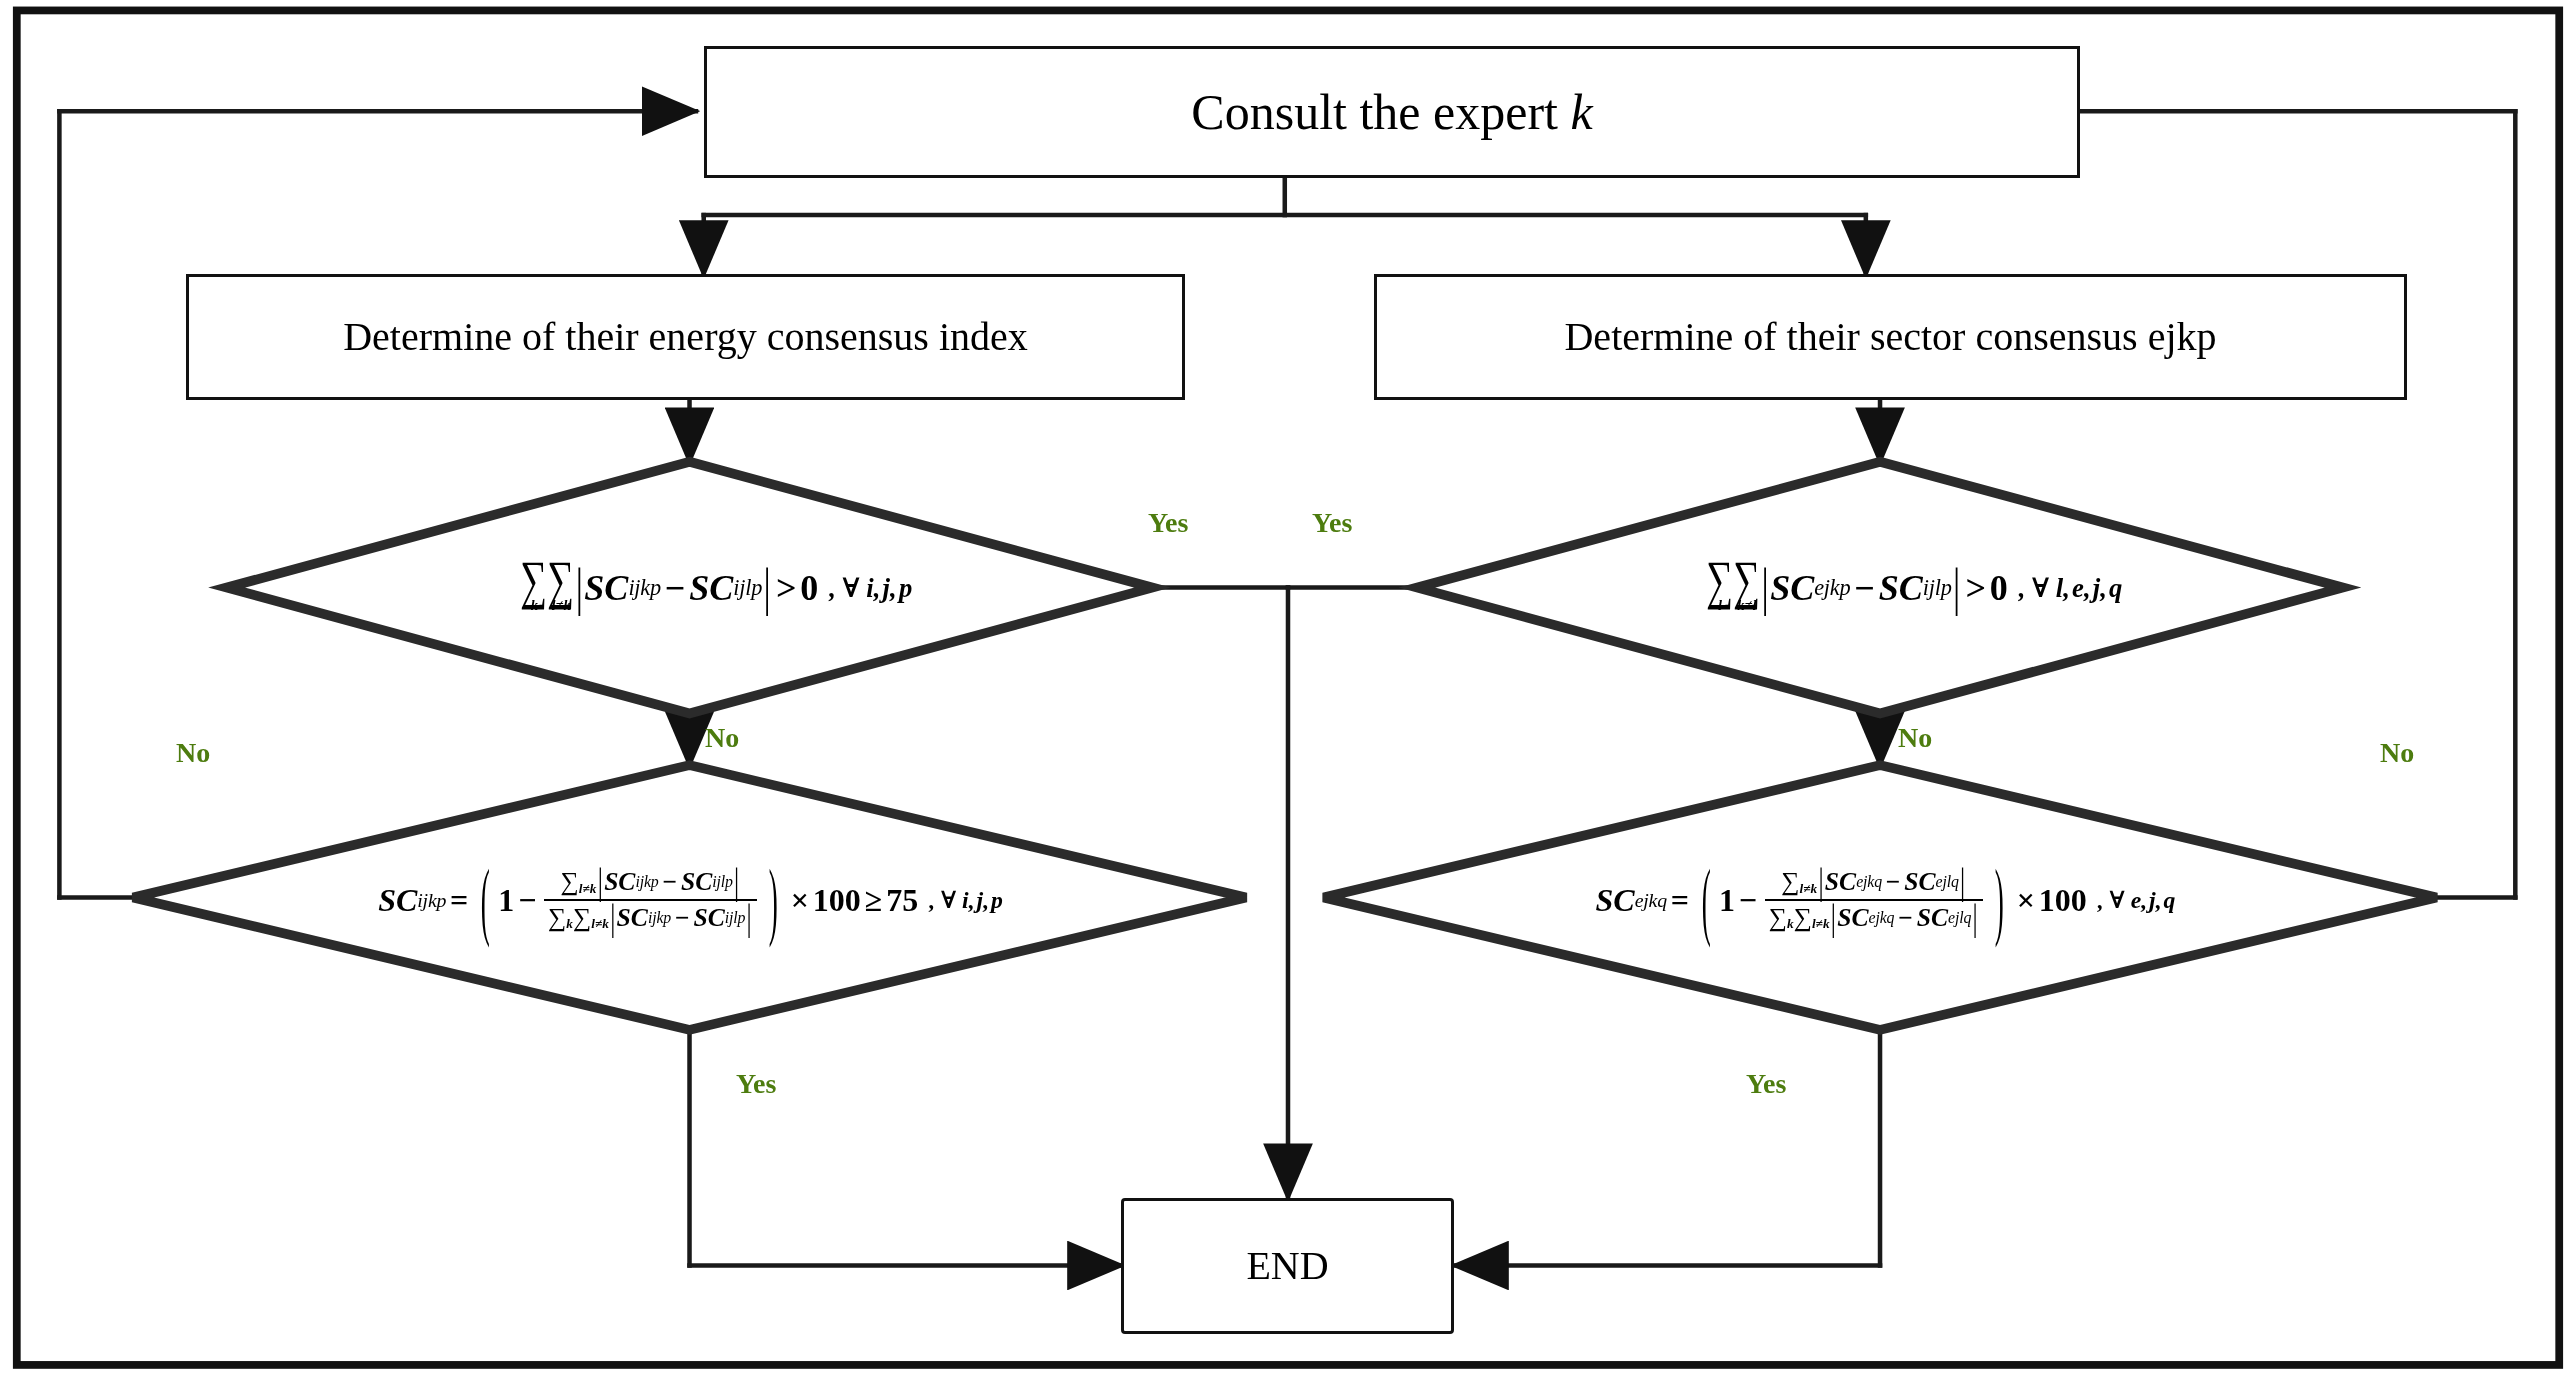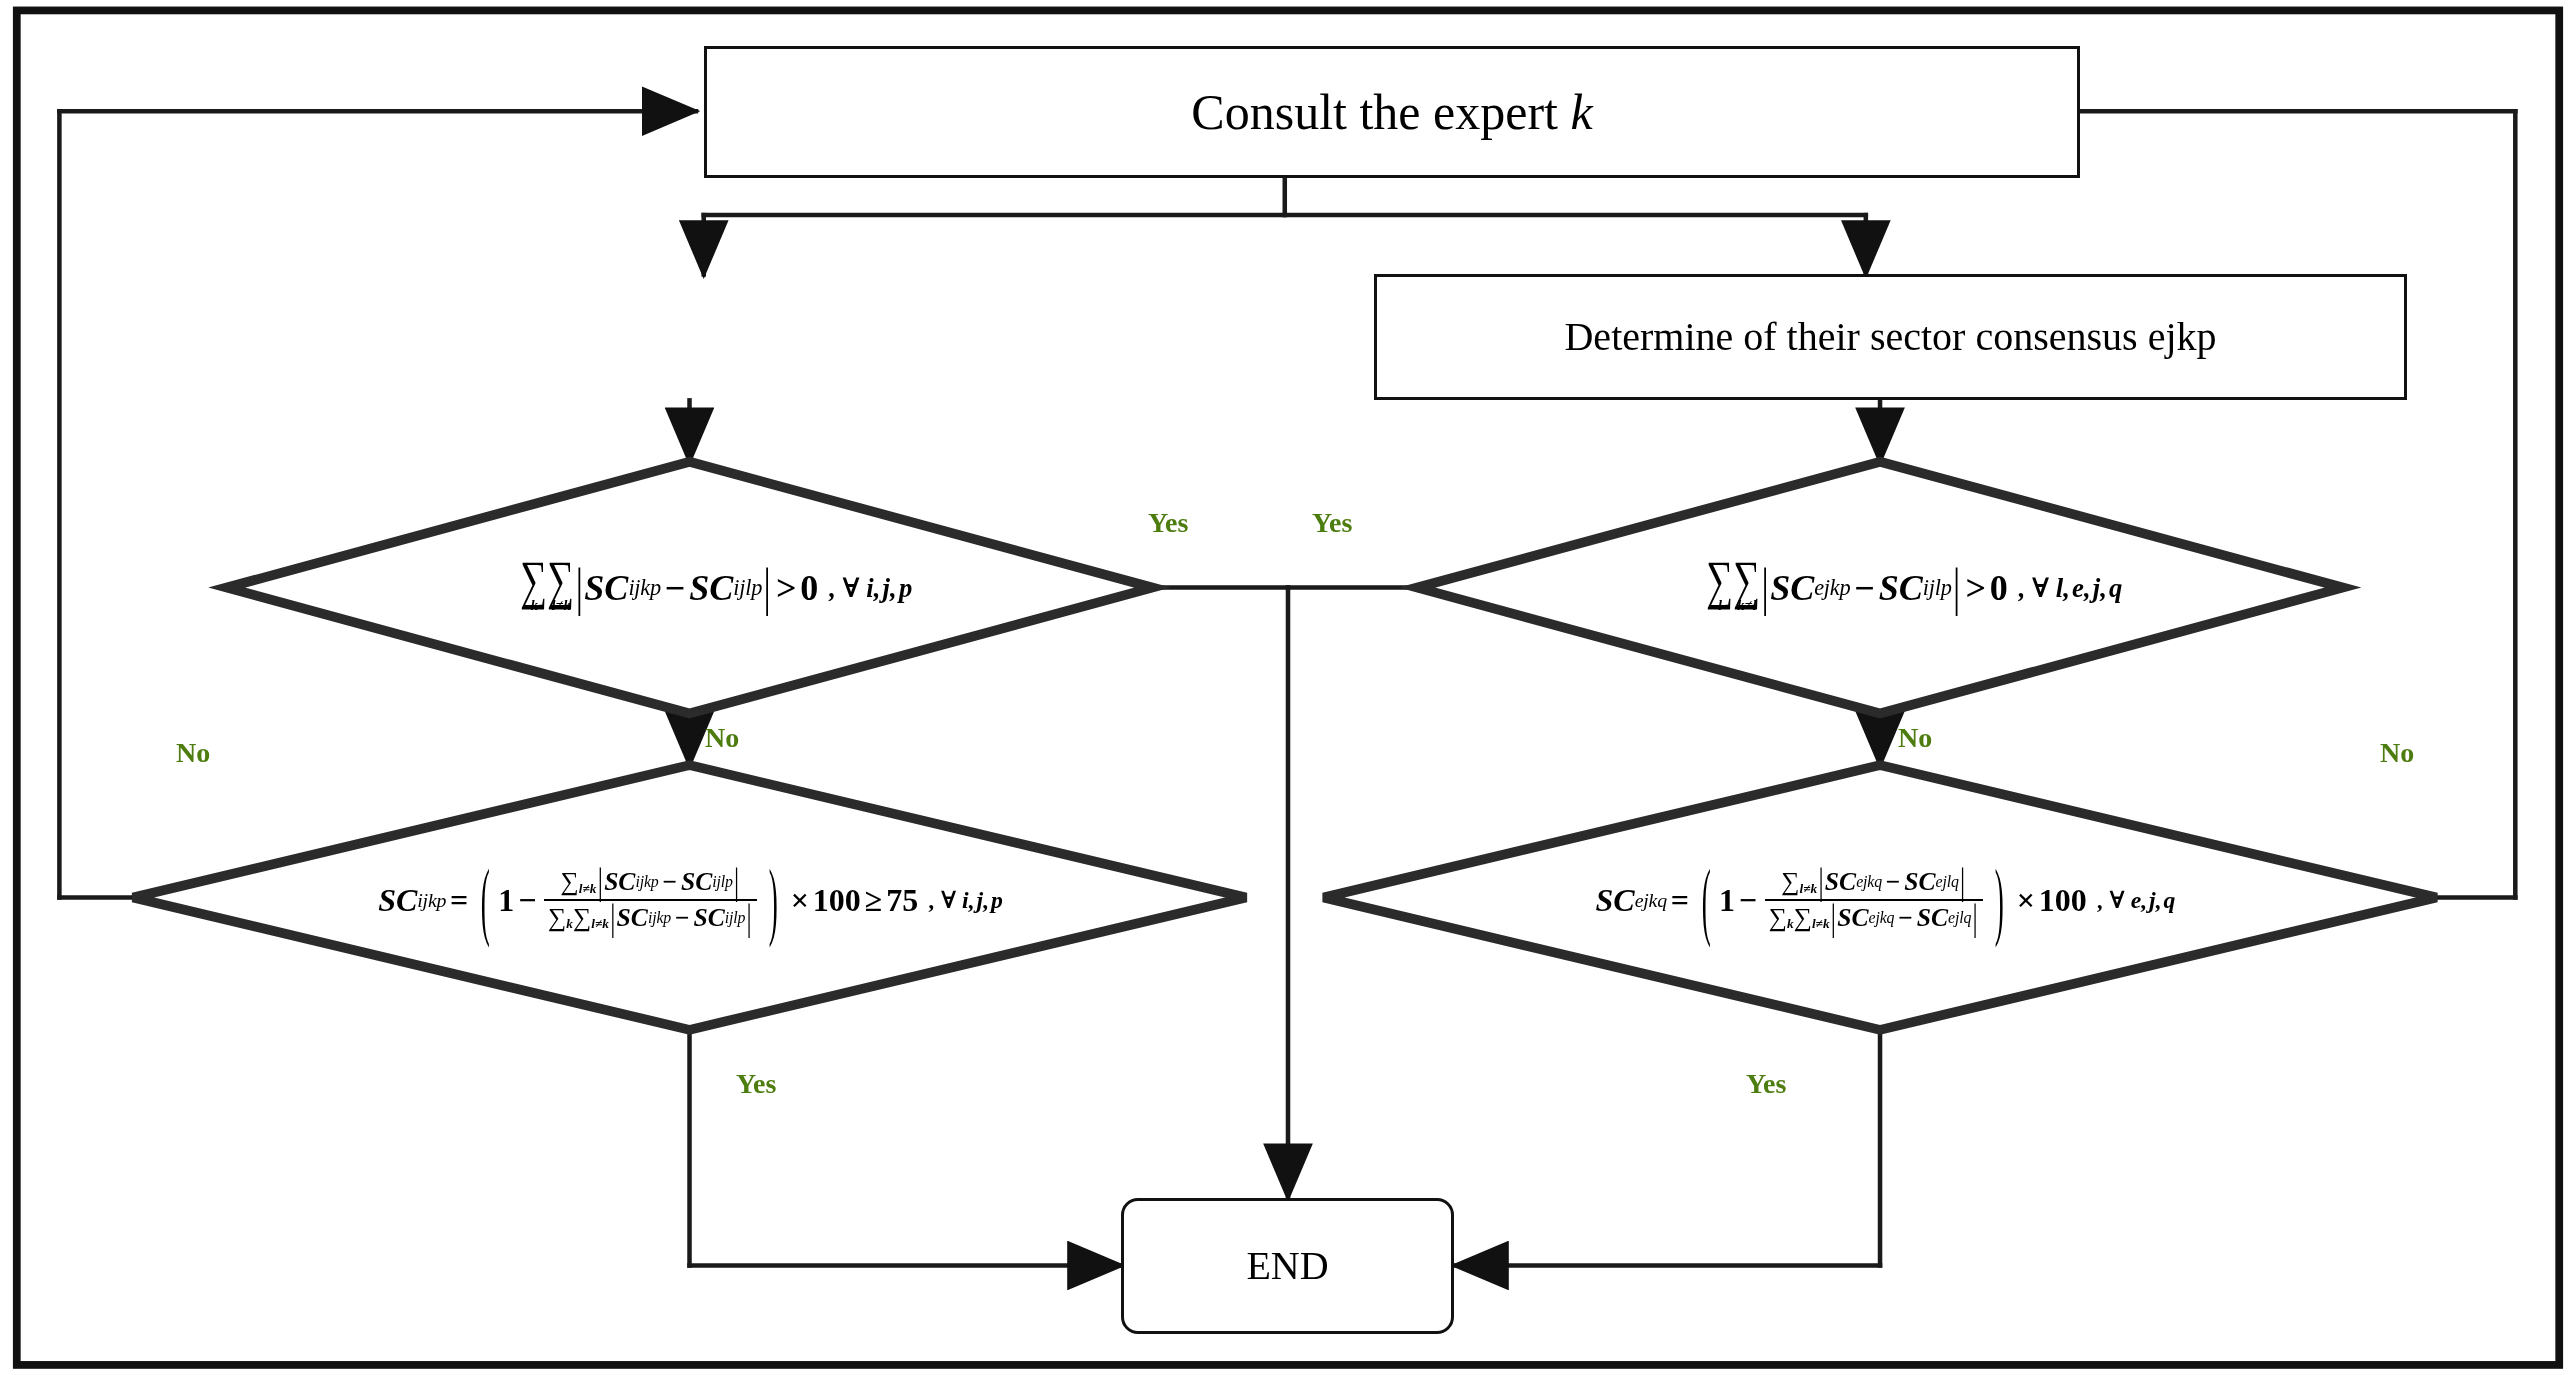--- a/index.html
+++ b/index.html
@@ -27,21 +27,21 @@
     box-sizing: border-box;
     background: #ffffff;
     border: 3.2px solid #111111;
     display: flex;
     align-items: center;
     justify-content: center;
     text-align: center;
     color: #000000;
   }
   .node-box.terminator {
-    border-radius: 17px;
+    border-radius: 4px;
   }
   .node-label {
     font-family: "Liberation Serif", "DejaVu Serif", serif;
     font-weight: 400;
     line-height: 1.1;
     white-space: nowrap;
   }
   .edge-label {
     position: absolute;
     font-family: "Liberation Serif", "DejaVu Serif", serif;
@@ -206,20 +206,23 @@
       <polygon points="2912,715 3629,910 2912,1105 2195,910"></polygon>
       <polygon points="1068,1185 1930,1390 1068,1595 206,1390"></polygon>
       <polygon points="2912,1185 3774,1390 2912,1595 2050,1390"></polygon>
     </g>
   </svg>
 
   <div class="node-box" style="left:704px; top:46px; width:1376px; height:132px;">
     <span class="node-label" style="font-size:50px;">Consult the expert&nbsp;<i>k</i></span>
   </div>
 
+  <div class="node-box" style="left:186px; top:274px; width:999px; height:126px;">
+    <span class="node-label" style="font-size:40px;">Determine of their energy consensus index</span>
+  </div>
 
   <div class="node-box" style="left:1374px; top:274px; width:1033px; height:126px;">
     <span class="node-label" style="font-size:40px;">Determine of their sector consensus ejkp</span>
   </div>
 
   <div class="node-box terminator" style="left:1121px; top:1198px; width:333px; height:136px;">
     <span class="node-label" style="font-size:40px;">END</span>
   </div>
 
   <div class="formula" style="left:387px; top:546px; width:659px; height:84px; font-size:36px;">

